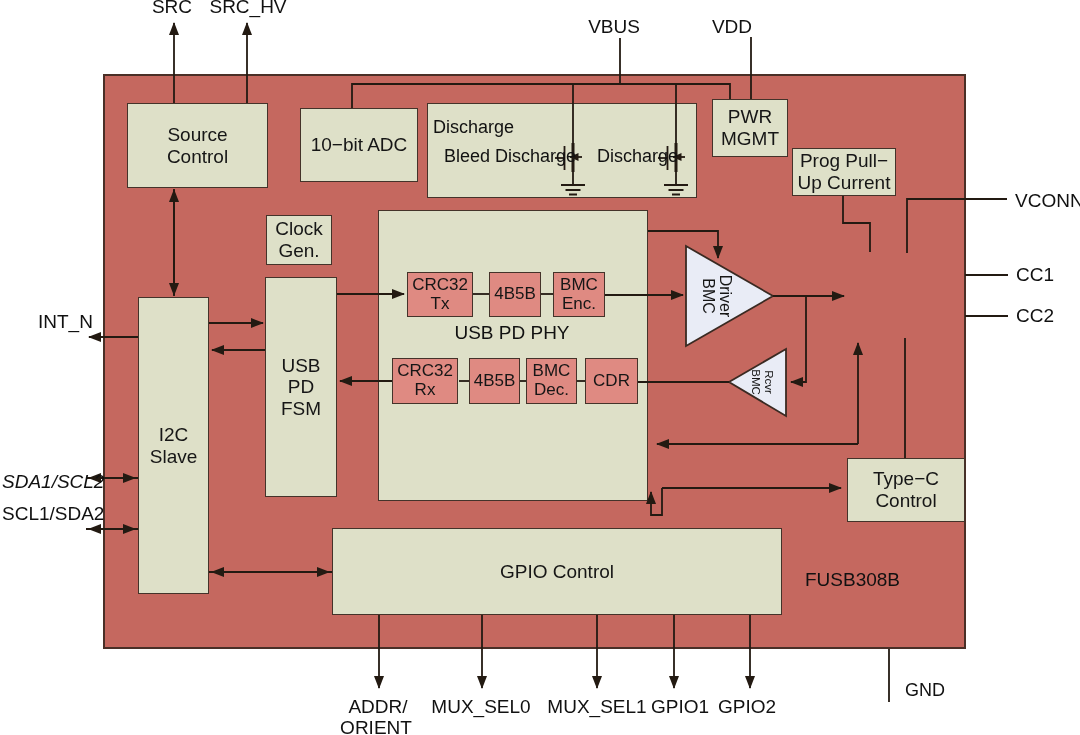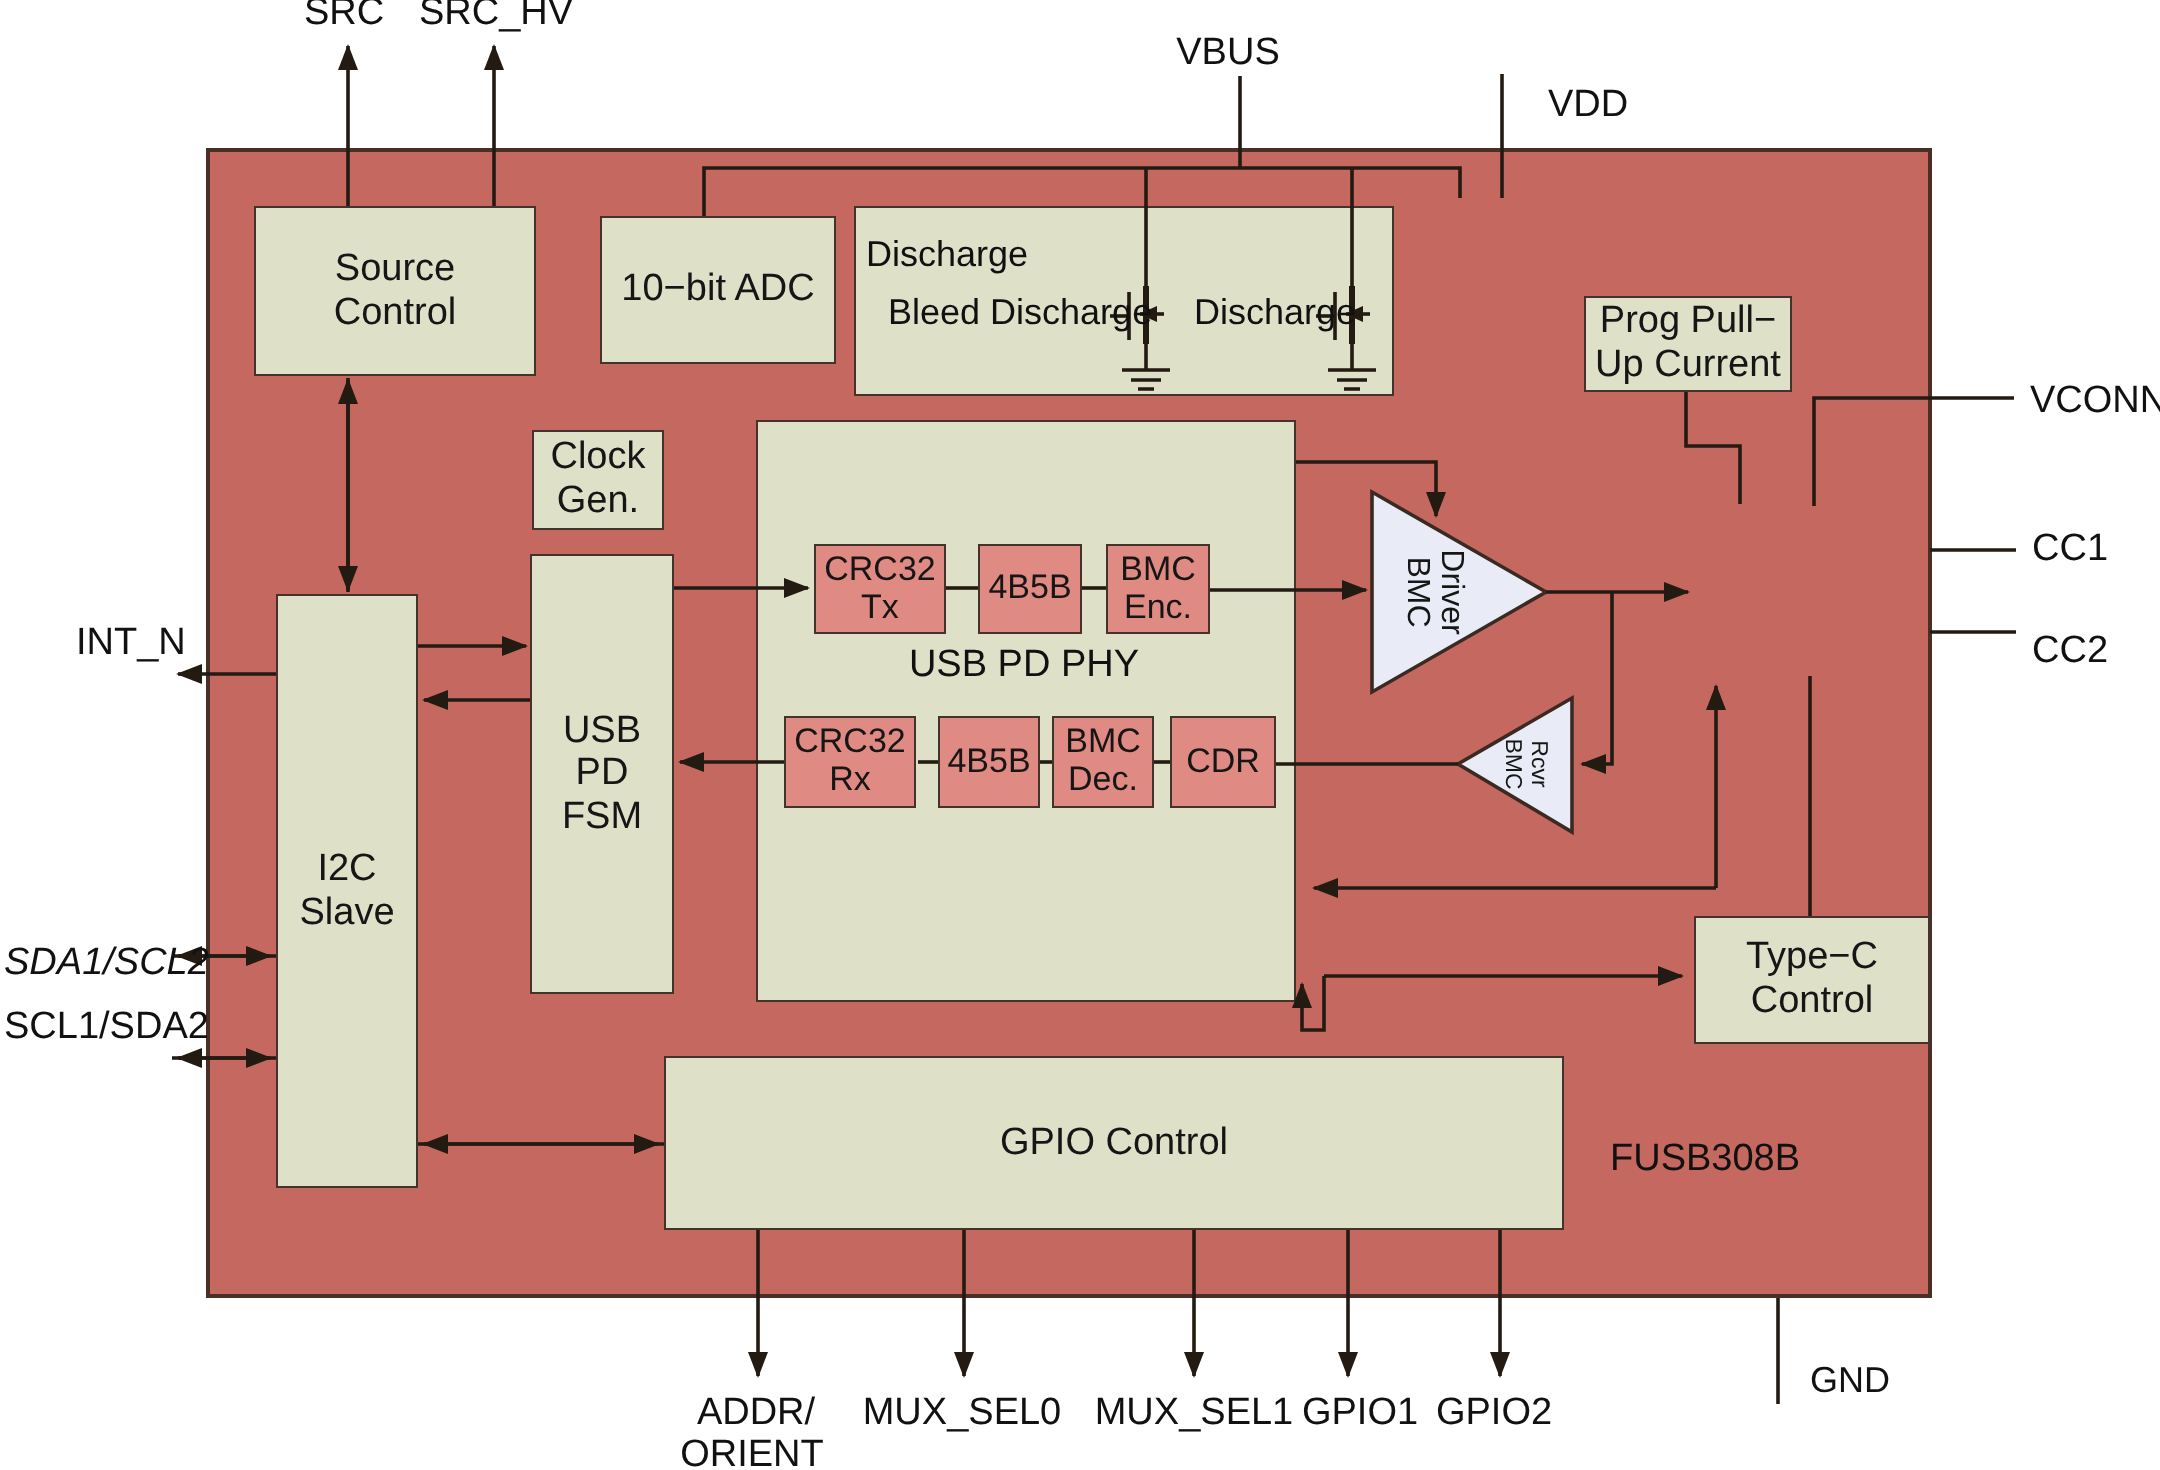--- a/index.html
+++ b/index.html
@@ -36,20 +36,24 @@
 
   <div class="blk" style="left:300px;top:108px;width:118px;height:74px;">
     <span>10−bit ADC</span>
   </div>
 
   <div class="blk" style="left:427px;top:103px;width:270px;height:95px;"></div>
   <span class="pl" style="left:433px;top:118px;font-size:18px;">Discharge</span>
   <span class="pl sm" style="left:444px;top:147px;width:110px;text-align:right;">Bleed Discharge</span>
   <span class="pl sm" style="left:597px;top:147px;">Discharge</span>
 
+  <div class="blk" style="left:712px;top:99px;width:76px;height:58px;">
+    <span>PWR</span>
+    <span>MGMT</span>
+  </div>
 
   <div class="blk" style="left:792px;top:148px;width:104px;height:48px;">
     <span>Prog Pull−</span>
     <span>Up Current</span>
   </div>
 
   <div class="blk" style="left:266px;top:215px;width:66px;height:50px;">
     <span>Clock</span>
     <span>Gen.</span>
   </div>
@@ -190,29 +194,29 @@
   </svg>
 
   <span class="vt" style="left:708px;top:296px;">BMC</span>
   <span class="vt" style="left:725px;top:296px;">Driver</span>
   <span class="vt vts" style="left:756px;top:382px;">BMC</span>
   <span class="vt vts" style="left:769px;top:382px;">Rcvr</span>
 
   <span class="pl ctr" style="left:172px;top:-3px;">SRC</span>
   <span class="pl ctr" style="left:248px;top:-3px;">SRC_HV</span>
   <span class="pl ctr" style="left:614px;top:17px;">VBUS</span>
-  <span class="pl ctr" style="left:794px;top:17px;margin-top:26px;">VDD</span>
+  <span class="pl ctr" style="left:732px;top:17px;">VDD</span>
 
   <span class="pl" style="left:38px;top:312px;">INT_N</span>
   <span class="pl" style="left:2px;top:472px;font-style:italic;">SDA1/SCL2</span>
   <span class="pl" style="left:2px;top:504px;">SCL1/SDA2</span>
 
   <span class="pl" style="left:1015px;top:191px;">VCONN</span>
   <span class="pl" style="left:1016px;top:265px;">CC1</span>
-  <span class="pl" style="left:1016px;top:316px;">CC2</span>
+  <span class="pl" style="left:1016px;top:306px;">CC2</span>
 
   <span class="pl ctr" style="left:378px;top:697px;">ADDR/</span>
   <span class="pl ctr" style="left:376px;top:718px;">ORIENT</span>
   <span class="pl ctr" style="left:481px;top:697px;">MUX_SEL0</span>
   <span class="pl ctr" style="left:597px;top:697px;">MUX_SEL1</span>
   <span class="pl ctr" style="left:680px;top:697px;">GPIO1</span>
   <span class="pl ctr" style="left:747px;top:697px;">GPIO2</span>
 
   <span class="pl" style="left:894px;top:681px;font-size:18px;margin-left:11px;">GND</span>
   <span class="pl" style="left:805px;top:570px;">FUSB308B</span>

